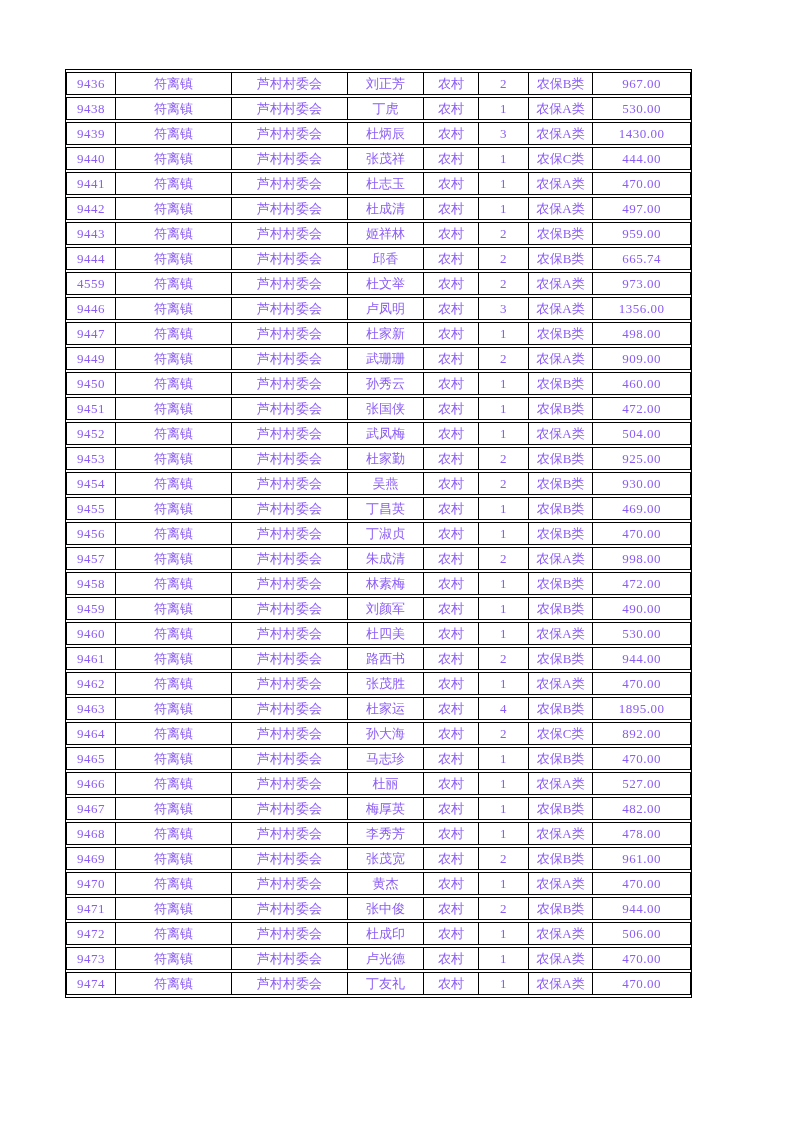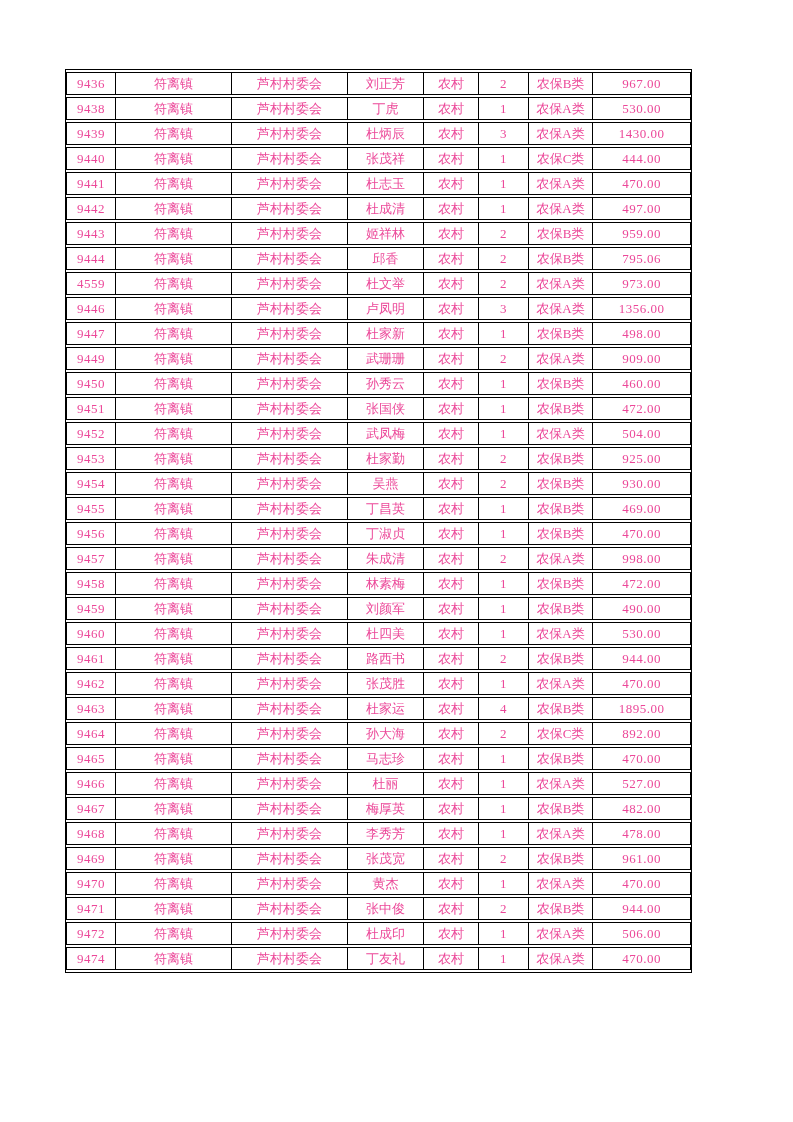--- a/index.html
+++ b/index.html
@@ -7,21 +7,21 @@
     padding: 0;
     background: #ffffff;
   }
   .page {
     position: relative;
     width: 793px;
     height: 1122px;
     background: #ffffff;
     overflow: hidden;
     font-family: "Liberation Serif", "DejaVu Serif", serif;
-    color: #ec4899;
+    color: #8b5cf6;
   }
   table.roster {
     position: absolute;
     left: 65px;
     top: 69px;
     width: 627px;
     table-layout: fixed;
     border-collapse: separate;
     border-spacing: 0 2px;
     border: 1px solid #000000;
@@ -135,21 +135,21 @@
           <td class="num">959.00</td>
         </tr>
         <tr>
           <td class="num">9444</td>
           <td>符离镇</td>
           <td>芦村村委会</td>
           <td>邱香</td>
           <td>农村</td>
           <td class="num">2</td>
           <td>农保B类</td>
-          <td class="num">795.06</td>
+          <td class="num">665.74</td>
         </tr>
         <tr>
           <td class="num">4559</td>
           <td>符离镇</td>
           <td>芦村村委会</td>
           <td>杜文举</td>
           <td>农村</td>
           <td class="num">2</td>
           <td>农保A类</td>
           <td class="num">973.00</td>
@@ -406,20 +406,30 @@
         </tr>
         <tr>
           <td class="num">9472</td>
           <td>符离镇</td>
           <td>芦村村委会</td>
           <td>杜成印</td>
           <td>农村</td>
           <td class="num">1</td>
           <td>农保A类</td>
           <td class="num">506.00</td>
+        </tr>
+        <tr>
+          <td class="num">9473</td>
+          <td>符离镇</td>
+          <td>芦村村委会</td>
+          <td>卢光德</td>
+          <td>农村</td>
+          <td class="num">1</td>
+          <td>农保A类</td>
+          <td class="num">470.00</td>
         </tr>
         <tr>
           <td class="num">9474</td>
           <td>符离镇</td>
           <td>芦村村委会</td>
           <td>丁友礼</td>
           <td>农村</td>
           <td class="num">1</td>
           <td>农保A类</td>
           <td class="num">470.00</td>

